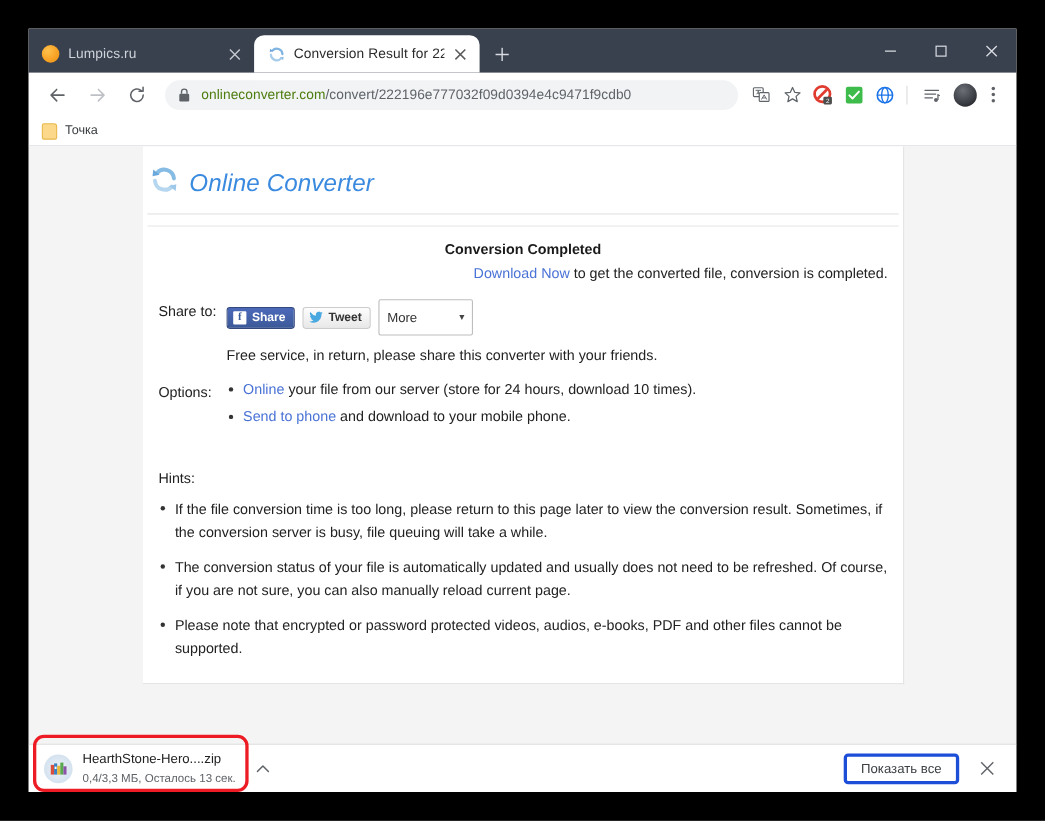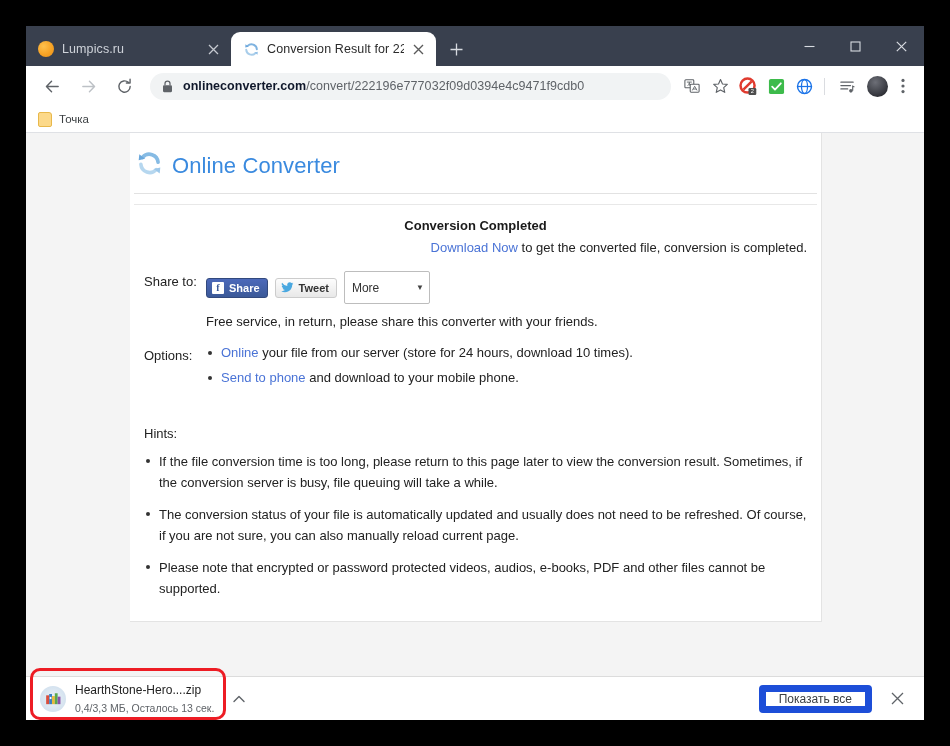--- a/index.html
+++ b/index.html
@@ -103,21 +103,21 @@
     padding:0 12px;
     margin:0 6px 0 8px;
     min-width:0;
   }
   #omnibox .lock{ margin-right:10px; display:flex; color:#5f6368; }
   #url{
     font-size:12.5px; color:#5f6368;
     white-space:nowrap; overflow:hidden;
     letter-spacing:.05px;
   }
-  #url .host{ color:#0f172a;font-weight:bold; }
+  #url .host{ color:#4d7c0f; }
   .tbicon{
     width:26px;height:26px;margin-left:2px;
     display:flex;align-items:center;justify-content:center;
     position:relative; color:#5f6368;
   }
   #avatar{
     width:21px;height:21px;border-radius:50%;margin-left:7px;
     background:radial-gradient(circle at 40% 30%, #6d6f77 0%, #3b3d44 60%, #17181c 100%);
   }
   .tbsep{ width:1px;height:17px;background:#dadce0;margin:0 7px; }
@@ -156,20 +156,21 @@
   }
   #brandrow{
     display:flex;align-items:center;
     padding:18px 0 12px 6px;
   }
   #brandtext{
     font-size:22px;color:#3a8adf;
     font-weight:400;
     letter-spacing:.1px;
     margin-left:9px;
+    font-style:italic;
   }
   .hr{ height:1px;background:#e2e2e2;margin:0 4px; }
   .hr2{ height:1px;background:#e8e8e8;margin:10px 4px 0 4px; }
 
   .pgbody{ padding:0 14px; font-size:13px; color:#222; }
 
   #completed{
     text-align:center;font-weight:bold;font-size:13px;
     color:#1a1a1a;margin-top:13px;
   }
@@ -253,21 +254,21 @@
   }
   #dltext{ display:flex;flex-direction:column;justify-content:space-between; }
   #dlname{ font-size:12px;color:#222;line-height:1.25; }
   #dlstatus{ font-size:10.5px;color:#5f6368;margin-top:4px;line-height:1.2; }
   #dlcaret{
     width:22px;height:22px;margin-left:14px;
     display:flex;align-items:center;justify-content:center;color:#5f6368;
   }
   #shelfright{ margin-left:auto;display:flex;align-items:center; }
   #showall{
-    height:28px;padding:0 13px;border:7px solid #1d4ed8;border-radius:4px;
+    height:28px;padding:0 13px;border:3px solid #1d4ed8;border-radius:4px;
     display:flex;align-items:center;font-size:12px;color:#3c4043;background:#fff;
   }
   #shelfclose{
     width:26px;height:26px;margin-left:12px;
     display:flex;align-items:center;justify-content:center;color:#5f6368;
   }
 
   
   #redbox{
     position:absolute;

